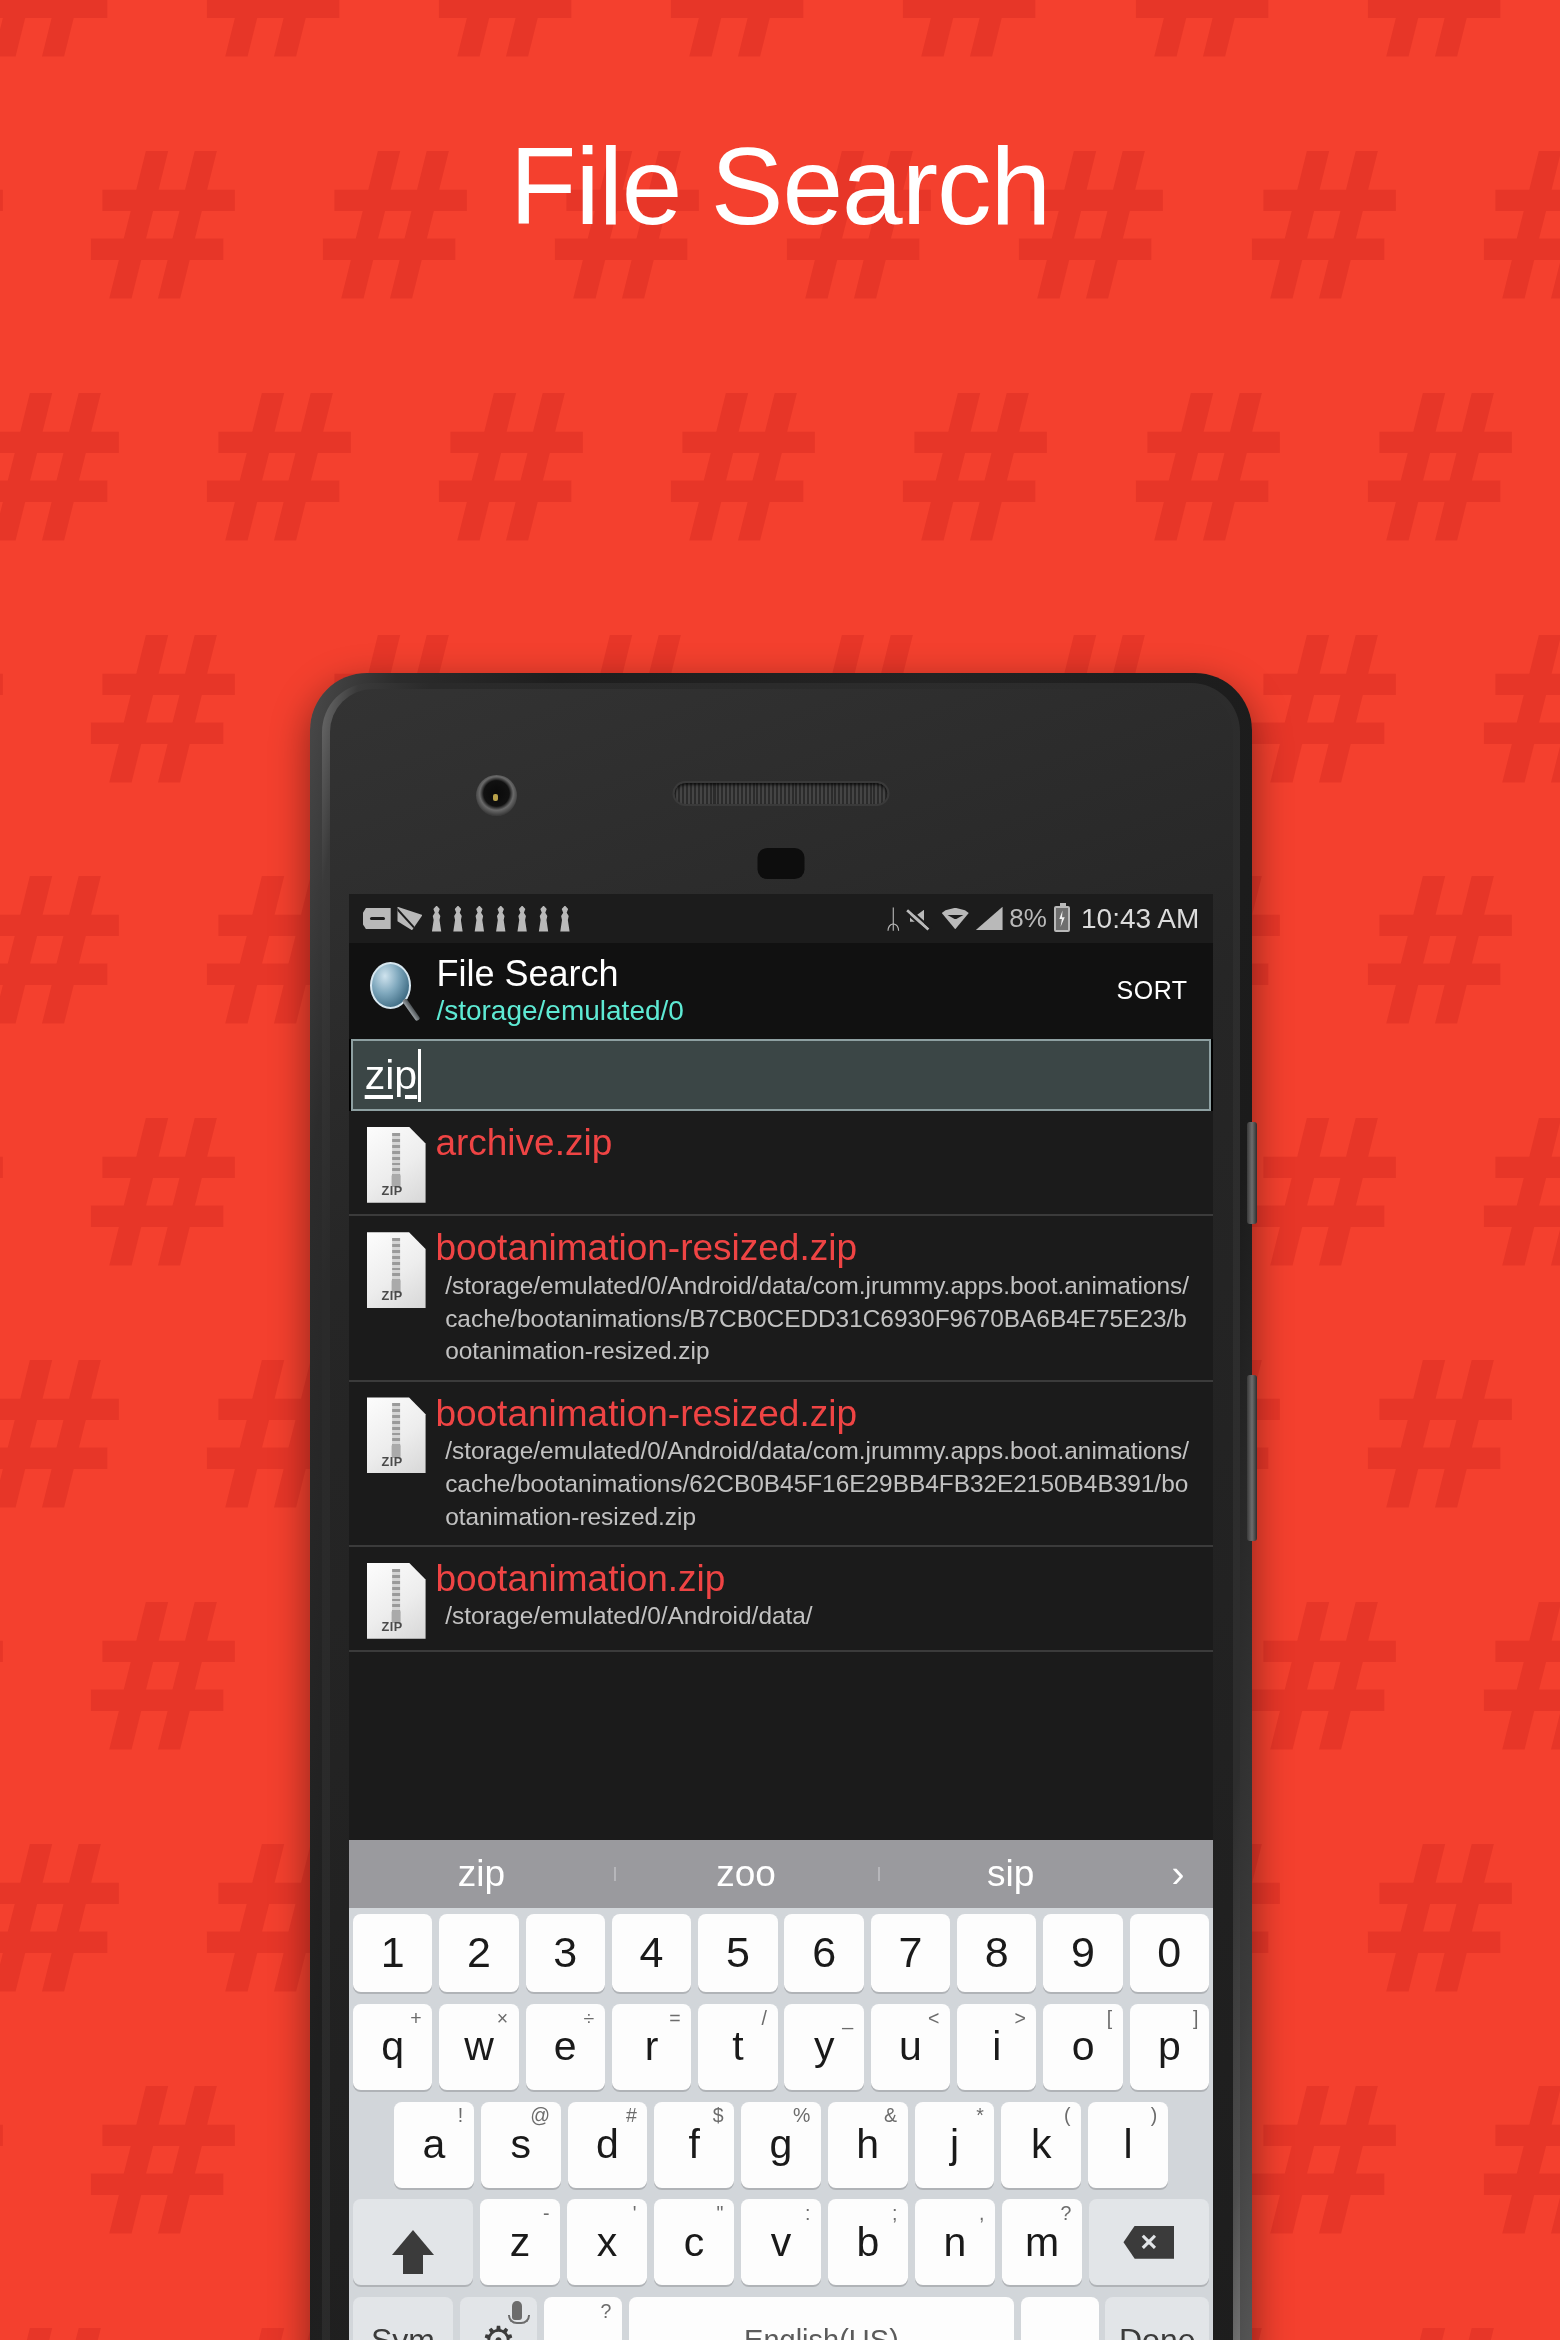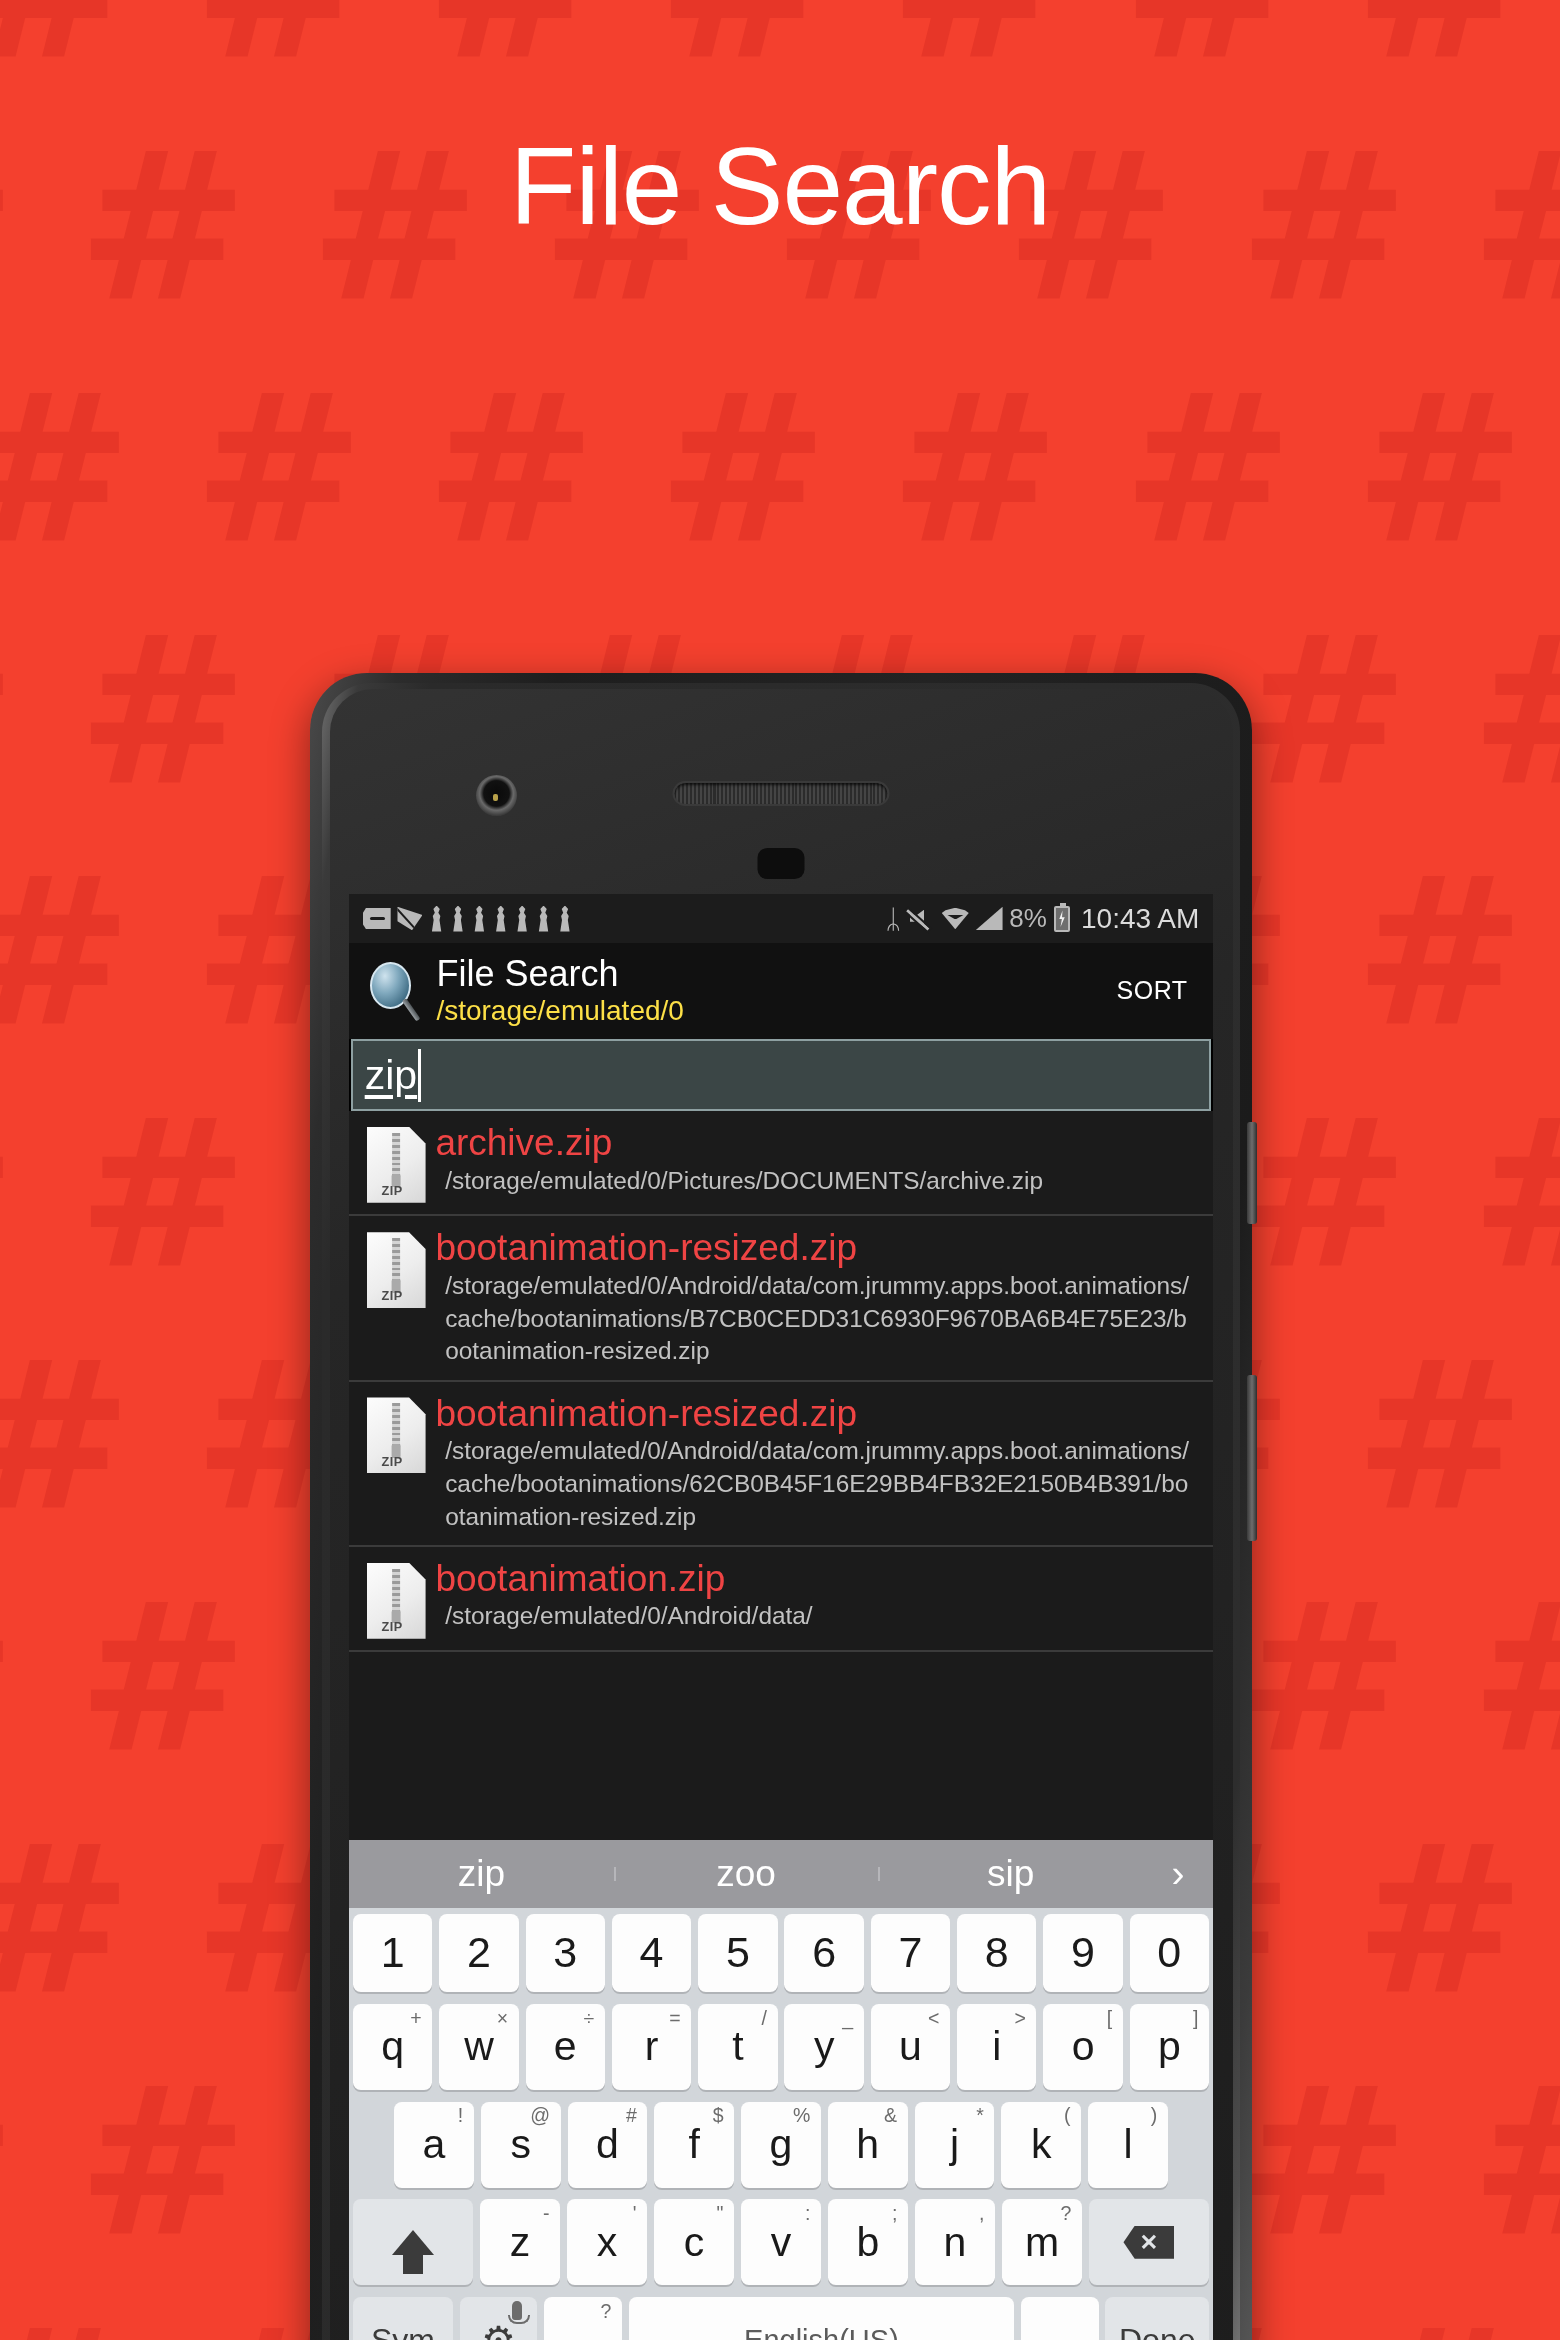--- a/index.html
+++ b/index.html
@@ -254,21 +254,21 @@
   #app-icon-search .handle {
     position: absolute; left: 35px; top: 41px;
     width: 4.9px; height: 25px;
     background: linear-gradient(90deg,#9aa0a4,#4c5255);
     transform: rotate(-35deg);
     transform-origin: top left;
     border-radius: 2px;
   }
   #app-bar-texts { display: flex; flex-direction: column; min-width: 0; }
   #app-title { color: #fff; font-size: 36px; line-height: 1.14; }
-  #app-path { color: #fde047; font-size: 28px; line-height: 1.2; }
+  #app-path { color: #5eead4; font-size: 28px; line-height: 1.2; }
   #sort-button {
     margin-left: auto;
     color: #fff; font-size: 25px; font-weight: 400;
     letter-spacing: 0.5px;
     padding: 7.8px 7.8px;
     flex-shrink: 0;
   }
   
   #search-field {
     margin: 0 2px;
@@ -598,21 +598,20 @@
       <div id="results-list">
 
         <div class="result-row">
           <div class="file-icon-zip">
             <div class="zipper"></div>
             <div class="pull"></div>
             <div class="zip-label">ZIP</div>
           </div>
           <div class="result-texts">
             <div class="result-name">archive.zip</div>
-            <div class="result-path">/storage/emulated/0/Pictures/DOCUMENTS/archive.zip</div>
           </div>
         </div>
 
         <div class="result-row">
           <div class="file-icon-zip">
             <div class="zipper"></div>
             <div class="pull"></div>
             <div class="zip-label">ZIP</div>
           </div>
           <div class="result-texts">

